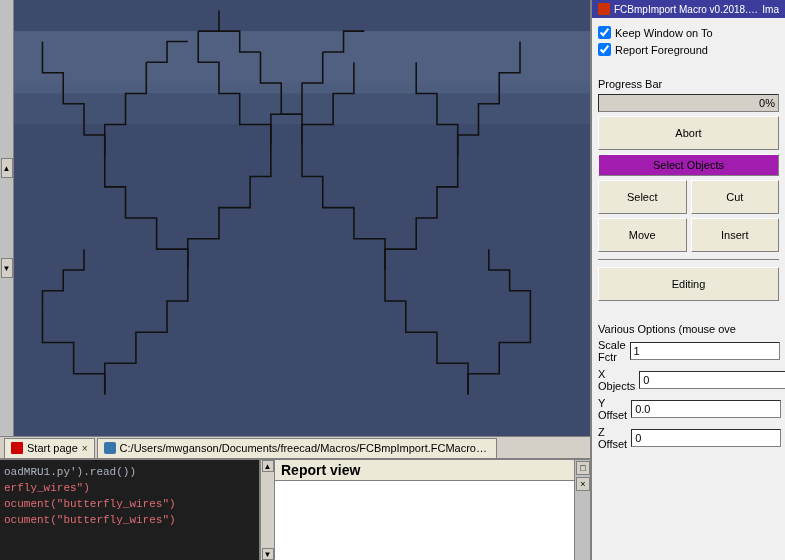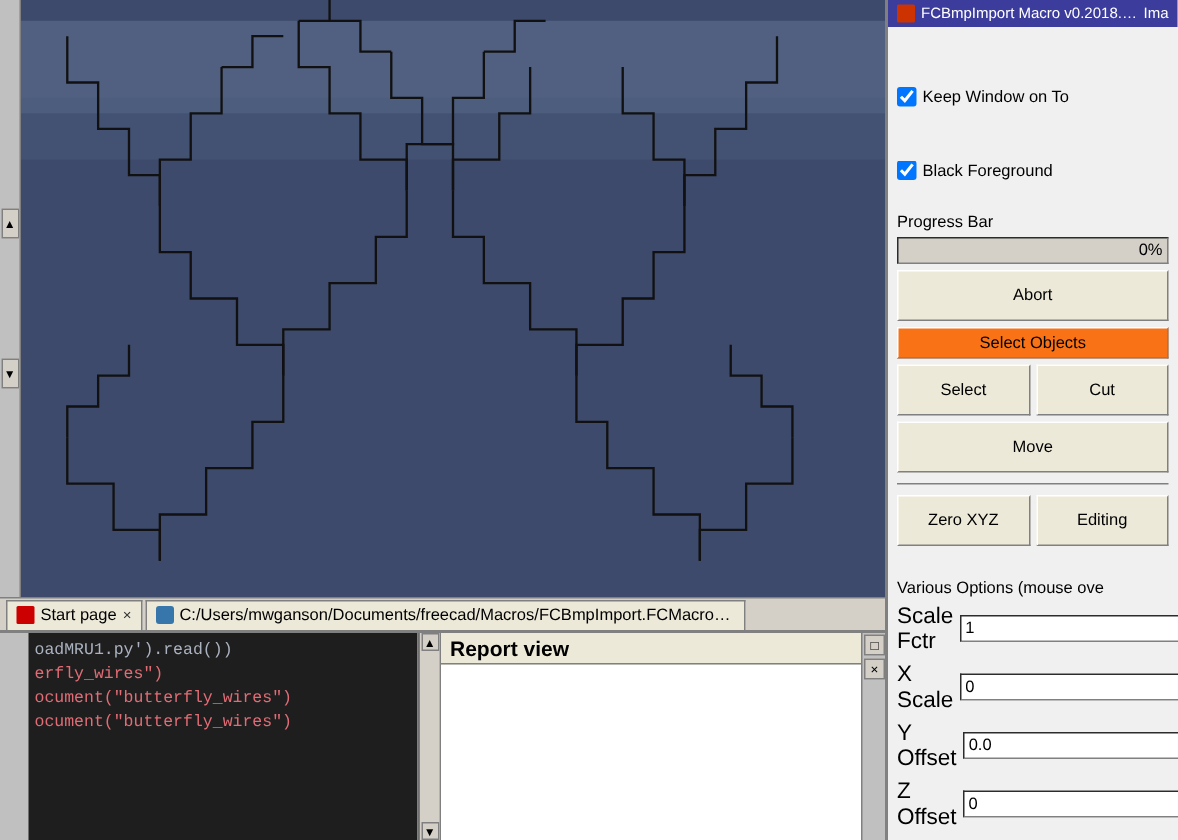--- a/index.html
+++ b/index.html
@@ -67,25 +67,24 @@
     }
 
     .tab-close {
       font-size: 10px;
       color: #333;
       cursor: pointer;
     }
 
     
     .bottom-pane {
-      height: 140px;
+      height: 102px;
       display: flex;
       border-top: 2px solid #808080;
       background: #c0c0c0;
-      padding-left: 19px;
     }
 
     .code-panel {
       width: 260px;
       background: #1e1e1e;
       color: #d4d4d4;
       font-family: 'Courier New', monospace;
       font-size: 11px;
       padding: 4px;
       overflow: hidden;
@@ -143,21 +142,20 @@
       margin: -6px -6px 4px -6px;
       display: flex;
       align-items: center;
       gap: 4px;
     }
 
     .checkbox-row {
       display: flex;
       align-items: center;
       gap: 4px;
-      margin-top: 32px;
     }
 
     .checkbox-row input[type="checkbox"] {
       width: 13px;
       height: 13px;
     }
 
     .section-label {
       font-weight: normal;
       color: #000;
@@ -209,21 +207,21 @@
       cursor: pointer;
       text-align: center;
       display: flex;
       align-items: center;
       justify-content: center;
     }
 
     .btn-full {
       width: 100%;
       height: 22px;
-      background: #f97316;
+      background: #a21caf;
       border: 1px solid #808080;
       border-top-color: #fff;
       border-left-color: #fff;
       font-size: 11px;
       cursor: pointer;
       text-align: center;
       display: flex;
       align-items: center;
       justify-content: center;
     }
@@ -236,21 +234,21 @@
 
     .input-row {
       display: flex;
       align-items: center;
       gap: 4px;
       margin-bottom: 1px;
     }
 
     .input-label {
       width: 60px;
-      font-size: 15px;
+      font-size: 11px;
       color: #000;
     }
 
     .input-field {
       flex: 1;
       height: 18px;
       border: 1px inset #808080;
       background: white;
       font-size: 11px;
       padding: 1px 3px;
@@ -385,21 +383,21 @@
       <span>Ima</span>
     </div>
 
     <div class="checkbox-row">
       <input type="checkbox" checked="" style="">
       <span>Keep Window on To</span>
     </div>
 
     <div class="checkbox-row">
       <input type="checkbox" checked="" style="">
-      <span>Black Foreground</span>
+      <span>Report Foreground</span>
     </div>
 
     <div class="section-label">Progress Bar</div>
 
     <div class="progress-row">
       <div class="progress-bar-container">
         <div class="progress-fill"></div>
         <span class="progress-text">0%</span>
       </div>
     </div>
@@ -411,38 +409,38 @@
     <button class="btn-full">Select Objects</button>
 
 
     <div class="btn-row">
       <button class="btn">Select</button>
       <button class="btn">Cut</button>
     </div>
 
     <div class="btn-row">
       <button class="btn">Move</button>
+      <button class="btn">Insert</button>
     </div>
 
     <div class="divider"></div>
 
     <div class="btn-row">
-      <button class="btn">Zero XYZ</button>
       <button class="btn">Editing</button>
     </div>
 
     <div class="section-label" style="overflow:hidden;white-space:nowrap;text-overflow:ellipsis;">Various Options (mouse ove</div>
 
     <div class="input-row">
       <span class="input-label">Scale Fctr</span>
       <input type="text" class="input-field" value="1" style="">
     </div>
 
     <div class="input-row">
-      <span class="input-label">X Scale</span>
+      <span class="input-label">X Objects</span>
       <input type="text" class="input-field" value="0" style="">
     </div>
 
     <div class="input-row">
       <span class="input-label">Y Offset</span>
       <input type="text" class="input-field" value="0.0" style="">
     </div>
 
     <div class="input-row">
       <span class="input-label">Z Offset</span>

